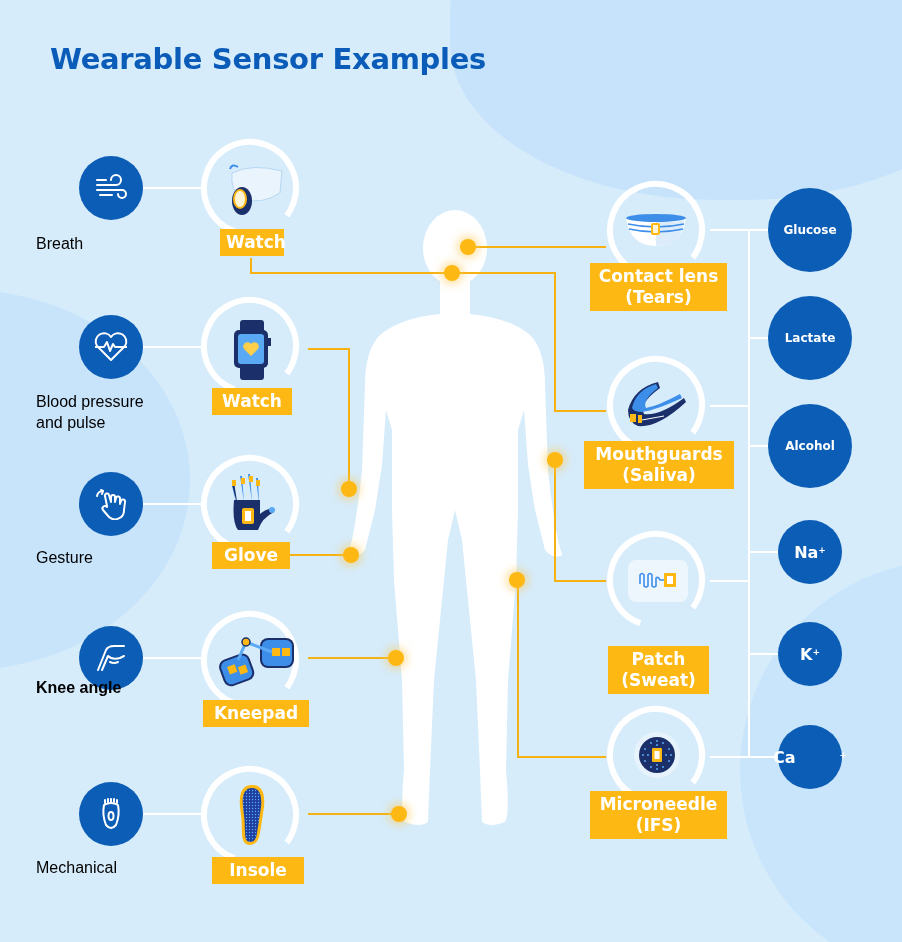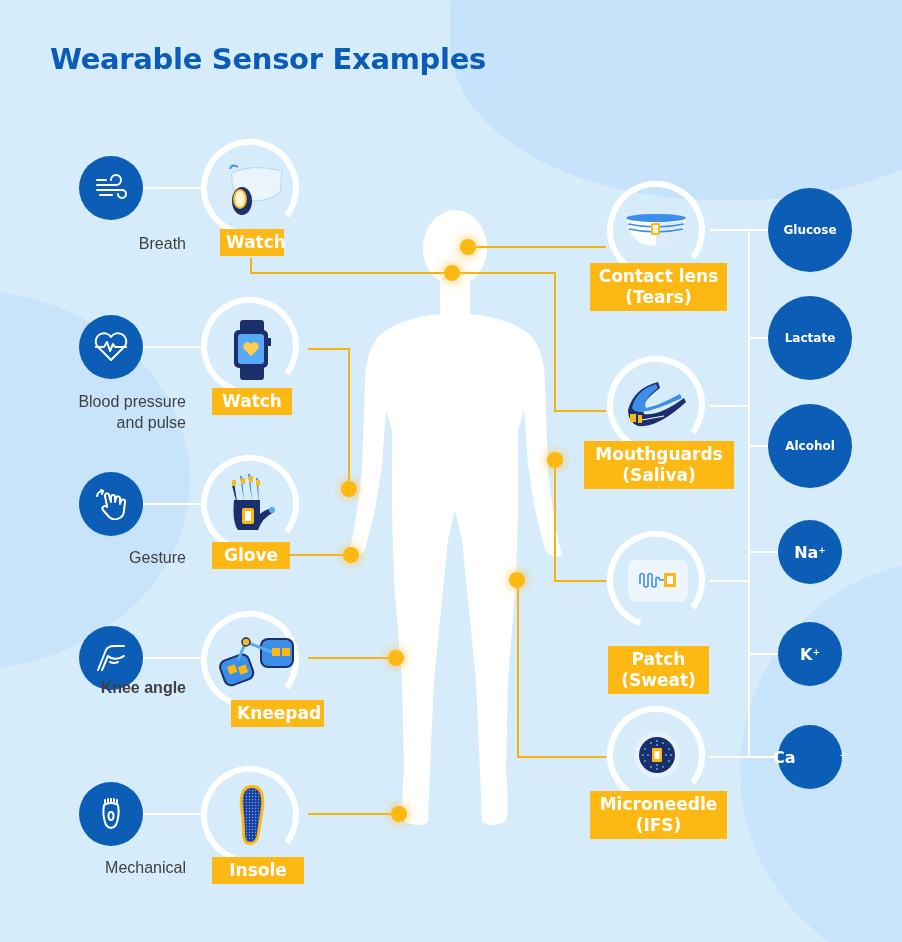--- a/index.html
+++ b/index.html
@@ -1,21 +1,21 @@
 <!DOCTYPE html>
 <html><head>
 <meta charset="utf-8">
 <style>
   html,body{margin:0;padding:0;}
   body{width:902px;height:942px;position:relative;overflow:hidden;background:#d6ecfb;font-family:"Liberation Sans",sans-serif;}
   .abs{position:absolute;}
   .blob{position:absolute;border-radius:50%;background:#c6e3fb;}
   .title{position:absolute;left:50px;top:42px;font-size:29px;font-weight:700;color:#0a5cb8;letter-spacing:-0.3px;font-family:"DejaVu Sans",sans-serif;}
   .cat-circle{position:absolute;width:64px;height:64px;border-radius:50%;background:#0c5db5;display:flex;align-items:center;justify-content:center;}
-  .cat-label{position:absolute;width:150px;text-align:right;font-size:16px;color:#404040;line-height:21px;}
+  .cat-label{position:absolute;width:150px;text-align:left;font-size:16px;color:#000000;line-height:21px;}
   .ring{position:absolute;width:100px;height:100px;}
   .tag{position:absolute;background:#fdb813;color:#fff;font-weight:700;font-size:17px;text-align:center;line-height:21px;padding:3px 6px;box-sizing:border-box;font-family:"DejaVu Sans",sans-serif;}
   .analyte{position:absolute;border-radius:50%;background:#0c5db5;color:#fff;font-weight:700;display:flex;align-items:center;justify-content:center;font-family:"DejaVu Sans",sans-serif;}
   .analyte.big{width:84px;height:84px;font-size:12px;}
   .analyte.small{width:64px;height:64px;font-size:16px;}
   .hline{position:absolute;height:2px;background:#ffffff;}
   .vline{position:absolute;width:2px;background:#ffffff;}
   .yh{position:absolute;height:2px;background:#f5b212;}
   .yv{position:absolute;width:2px;background:#f5b212;}
   .dot{position:absolute;width:16px;height:16px;border-radius:50%;background:#fdb813;box-shadow:0 0 8px 3px rgba(253,200,80,0.55);}
@@ -154,21 +154,21 @@
       <rect x="14" y="36" width="8" height="8" fill="#fdb813"></rect>
       <rect x="24" y="40" width="8" height="8" fill="#fdb813"></rect>
     </g>
     <rect x="46" y="10" width="34" height="30" rx="8" fill="#1b2f6b"></rect>
     <rect x="48" y="12" width="30" height="26" rx="6" fill="#3d8ee8"></rect>
     <rect x="58" y="20" width="8" height="8" fill="#fdb813"></rect>
     <rect x="68" y="20" width="8" height="8" fill="#fdb813"></rect>
     <path d="M24 32 L32 14 L58 24" stroke="#5aa9f5" stroke-width="3" fill="none"></path>
     <circle cx="32" cy="14" r="4" fill="#fdb813" stroke="#1b2f6b" stroke-width="1.5"></circle>
   </svg>
-<div class="tag" style="left:203px;top:700px;width:93px;margin-left:28px;">Kneepad</div>
+<div class="tag" style="left:203px;top:700px;width:106px;">Kneepad</div>
 
 <div class="hline" style="left:140px;top:813px;width:65px;"></div>
 <div class="cat-circle" style="left:79px;top:782px;">
   <svg width="26" height="34" viewBox="0 0 26 34" fill="none" stroke="#fff" stroke-width="2" stroke-linecap="round" stroke-linejoin="round">
       <path d="M6 8 Q13 4 20 8 Q22 18 18 28 Q13 34 8 28 Q4 18 6 8Z"></path>
       <ellipse cx="13" cy="19" rx="2.5" ry="4"></ellipse>
       <path d="M7 6 L7 3 M10 5 L10 2 M13 5 L13 2 M16 5 L16 2 M19 6 L19 3"></path>
     </svg>
 </div>
 <div class="cat-label" style="left:36px;top:857px;">Mechanical</div>

